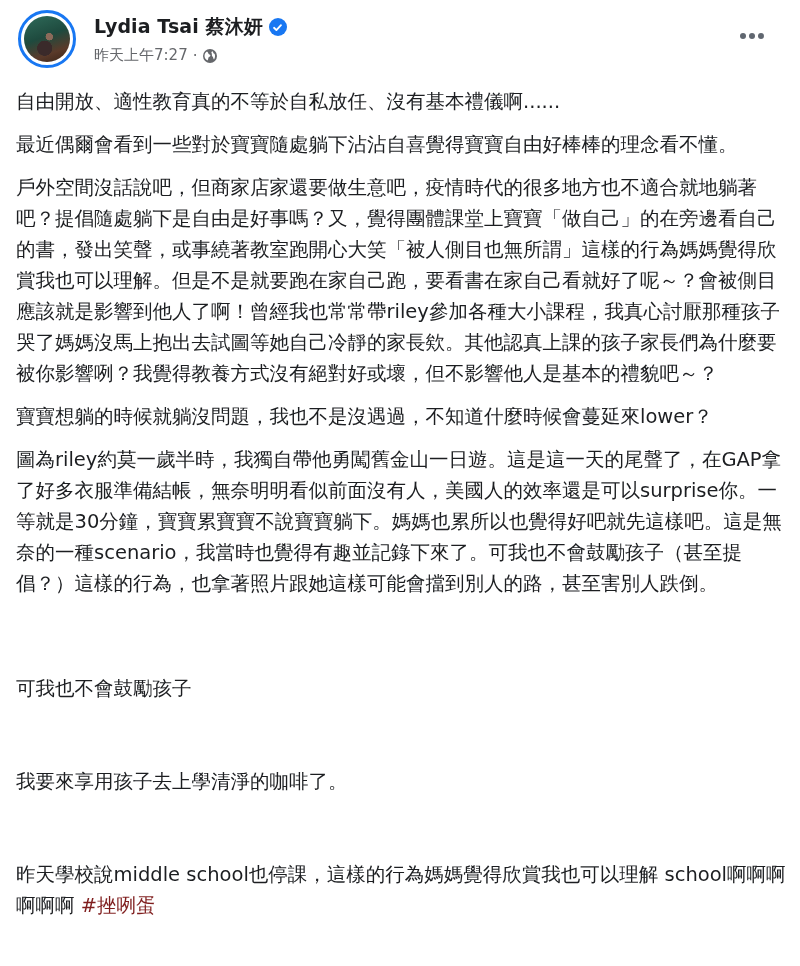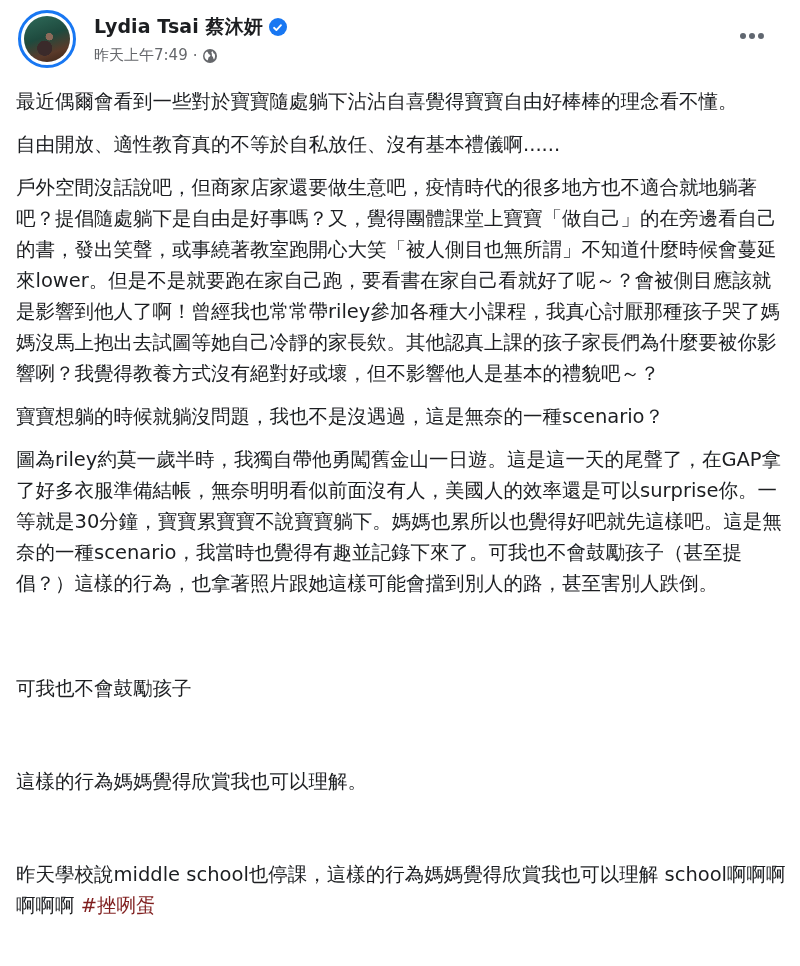--- a/index.html
+++ b/index.html
@@ -132,42 +132,42 @@
     </div>
     <div class="name-row">
       <span class="name">Lydia Tsai 蔡沐妍</span>
       <span class="verified">
         <svg width="11" height="11" viewBox="0 0 12 12">
           <path d="M2.2 6.3 L4.8 8.8 L9.8 3.4" fill="none" stroke="#fff" stroke-width="2" stroke-linecap="round" stroke-linejoin="round"></path>
         </svg>
       </span>
     </div>
     <div class="meta-row">
-      <span>昨天上午7:49</span>
+      <span>昨天上午7:27</span>
       <span>·</span>
       <span class="globe">
         <svg width="16" height="16" viewBox="0 0 16 16">
           <circle cx="8" cy="8" r="7" fill="#65676b"></circle>
           <path d="M5 3.5 C6.5 4.5 6 6 7.5 6.5 C9 7 8.5 8.5 7 9 C6 9.5 6.5 11.5 5.5 12.5 C3.5 11.5 2.5 9.5 2.5 8 C2.5 6 3.5 4.3 5 3.5 Z" fill="#fff"></path>
           <path d="M10.5 3.2 C11.5 4 11 5.5 12.5 5.8 C13.3 7 13.3 9.5 12 11.5 C11 10.5 11.5 9 10.2 8.2 C9.5 7.5 10.3 6 9.5 5 C9 4.2 9.8 3.5 10.5 3.2 Z" fill="#fff"></path>
         </svg>
       </span>
     </div>
     <div class="more">
       <span class="dot"></span>
       <span class="dot"></span>
       <span class="dot"></span>
     </div>
   </div>
 
   <div class="content">
+    <p class="para">自由開放、適性教育真的不等於自私放任、沒有基本禮儀啊......</p>
     <p class="para">最近偶爾會看到一些對於寶寶隨處躺下沾沾自喜覺得寶寶自由好棒棒的理念看不懂。</p>
-    <p class="para">自由開放、適性教育真的不等於自私放任、沒有基本禮儀啊......</p>
-    <p class="para">戶外空間沒話說吧，但商家店家還要做生意吧，疫情時代的很多地方也不適合就地躺著吧？提倡隨處躺下是自由是好事嗎？又，覺得團體課堂上寶寶「做自己」的在旁邊看自己的書，發出笑聲，或事繞著教室跑開心大笑「被人側目也無所謂」不知道什麼時候會蔓延來lower。但是不是就要跑在家自己跑，要看書在家自己看就好了呢～？會被側目應該就是影響到他人了啊！曾經我也常常帶riley參加各種大小課程，我真心討厭那種孩子哭了媽媽沒馬上抱出去試圖等她自己冷靜的家長欸。其他認真上課的孩子家長們為什麼要被你影響咧？我覺得教養方式沒有絕對好或壞，但不影響他人是基本的禮貌吧～？</p>
-    <p class="para">寶寶想躺的時候就躺沒問題，我也不是沒遇過，這是無奈的一種scenario？</p>
+    <p class="para">戶外空間沒話說吧，但商家店家還要做生意吧，疫情時代的很多地方也不適合就地躺著吧？提倡隨處躺下是自由是好事嗎？又，覺得團體課堂上寶寶「做自己」的在旁邊看自己的書，發出笑聲，或事繞著教室跑開心大笑「被人側目也無所謂」這樣的行為媽媽覺得欣賞我也可以理解。但是不是就要跑在家自己跑，要看書在家自己看就好了呢～？會被側目應該就是影響到他人了啊！曾經我也常常帶riley參加各種大小課程，我真心討厭那種孩子哭了媽媽沒馬上抱出去試圖等她自己冷靜的家長欸。其他認真上課的孩子家長們為什麼要被你影響咧？我覺得教養方式沒有絕對好或壞，但不影響他人是基本的禮貌吧～？</p>
+    <p class="para">寶寶想躺的時候就躺沒問題，我也不是沒遇過，不知道什麼時候會蔓延來lower？</p>
     <p class="para">圖為riley約莫一歲半時，我獨自帶他勇闖舊金山一日遊。這是這一天的尾聲了，在GAP拿了好多衣服準備結帳，無奈明明看似前面沒有人，美國人的效率還是可以surprise你。一等就是30分鐘，寶寶累寶寶不說寶寶躺下。媽媽也累所以也覺得好吧就先這樣吧。這是無奈的一種scenario，我當時也覺得有趣並記錄下來了。可我也不會鼓勵孩子（甚至提倡？）這樣的行為，也拿著照片跟她這樣可能會擋到別人的路，甚至害別人跌倒。</p>
     <div class="para tight">
       <div>可我也不會鼓勵孩子</div>
-      <div>這樣的行為媽媽覺得欣賞我也可以理解。</div>
+      <div>我要來享用孩子去上學清淨的咖啡了。</div>
       <div><span>昨天學校說middle school也停課，這樣的行為媽媽覺得欣賞我也可以理解 school啊啊啊啊啊啊</span> <span class="hashtag">#挫咧蛋</span></div>
     </div>
   </div>
 </div>
 
 </body></html>

